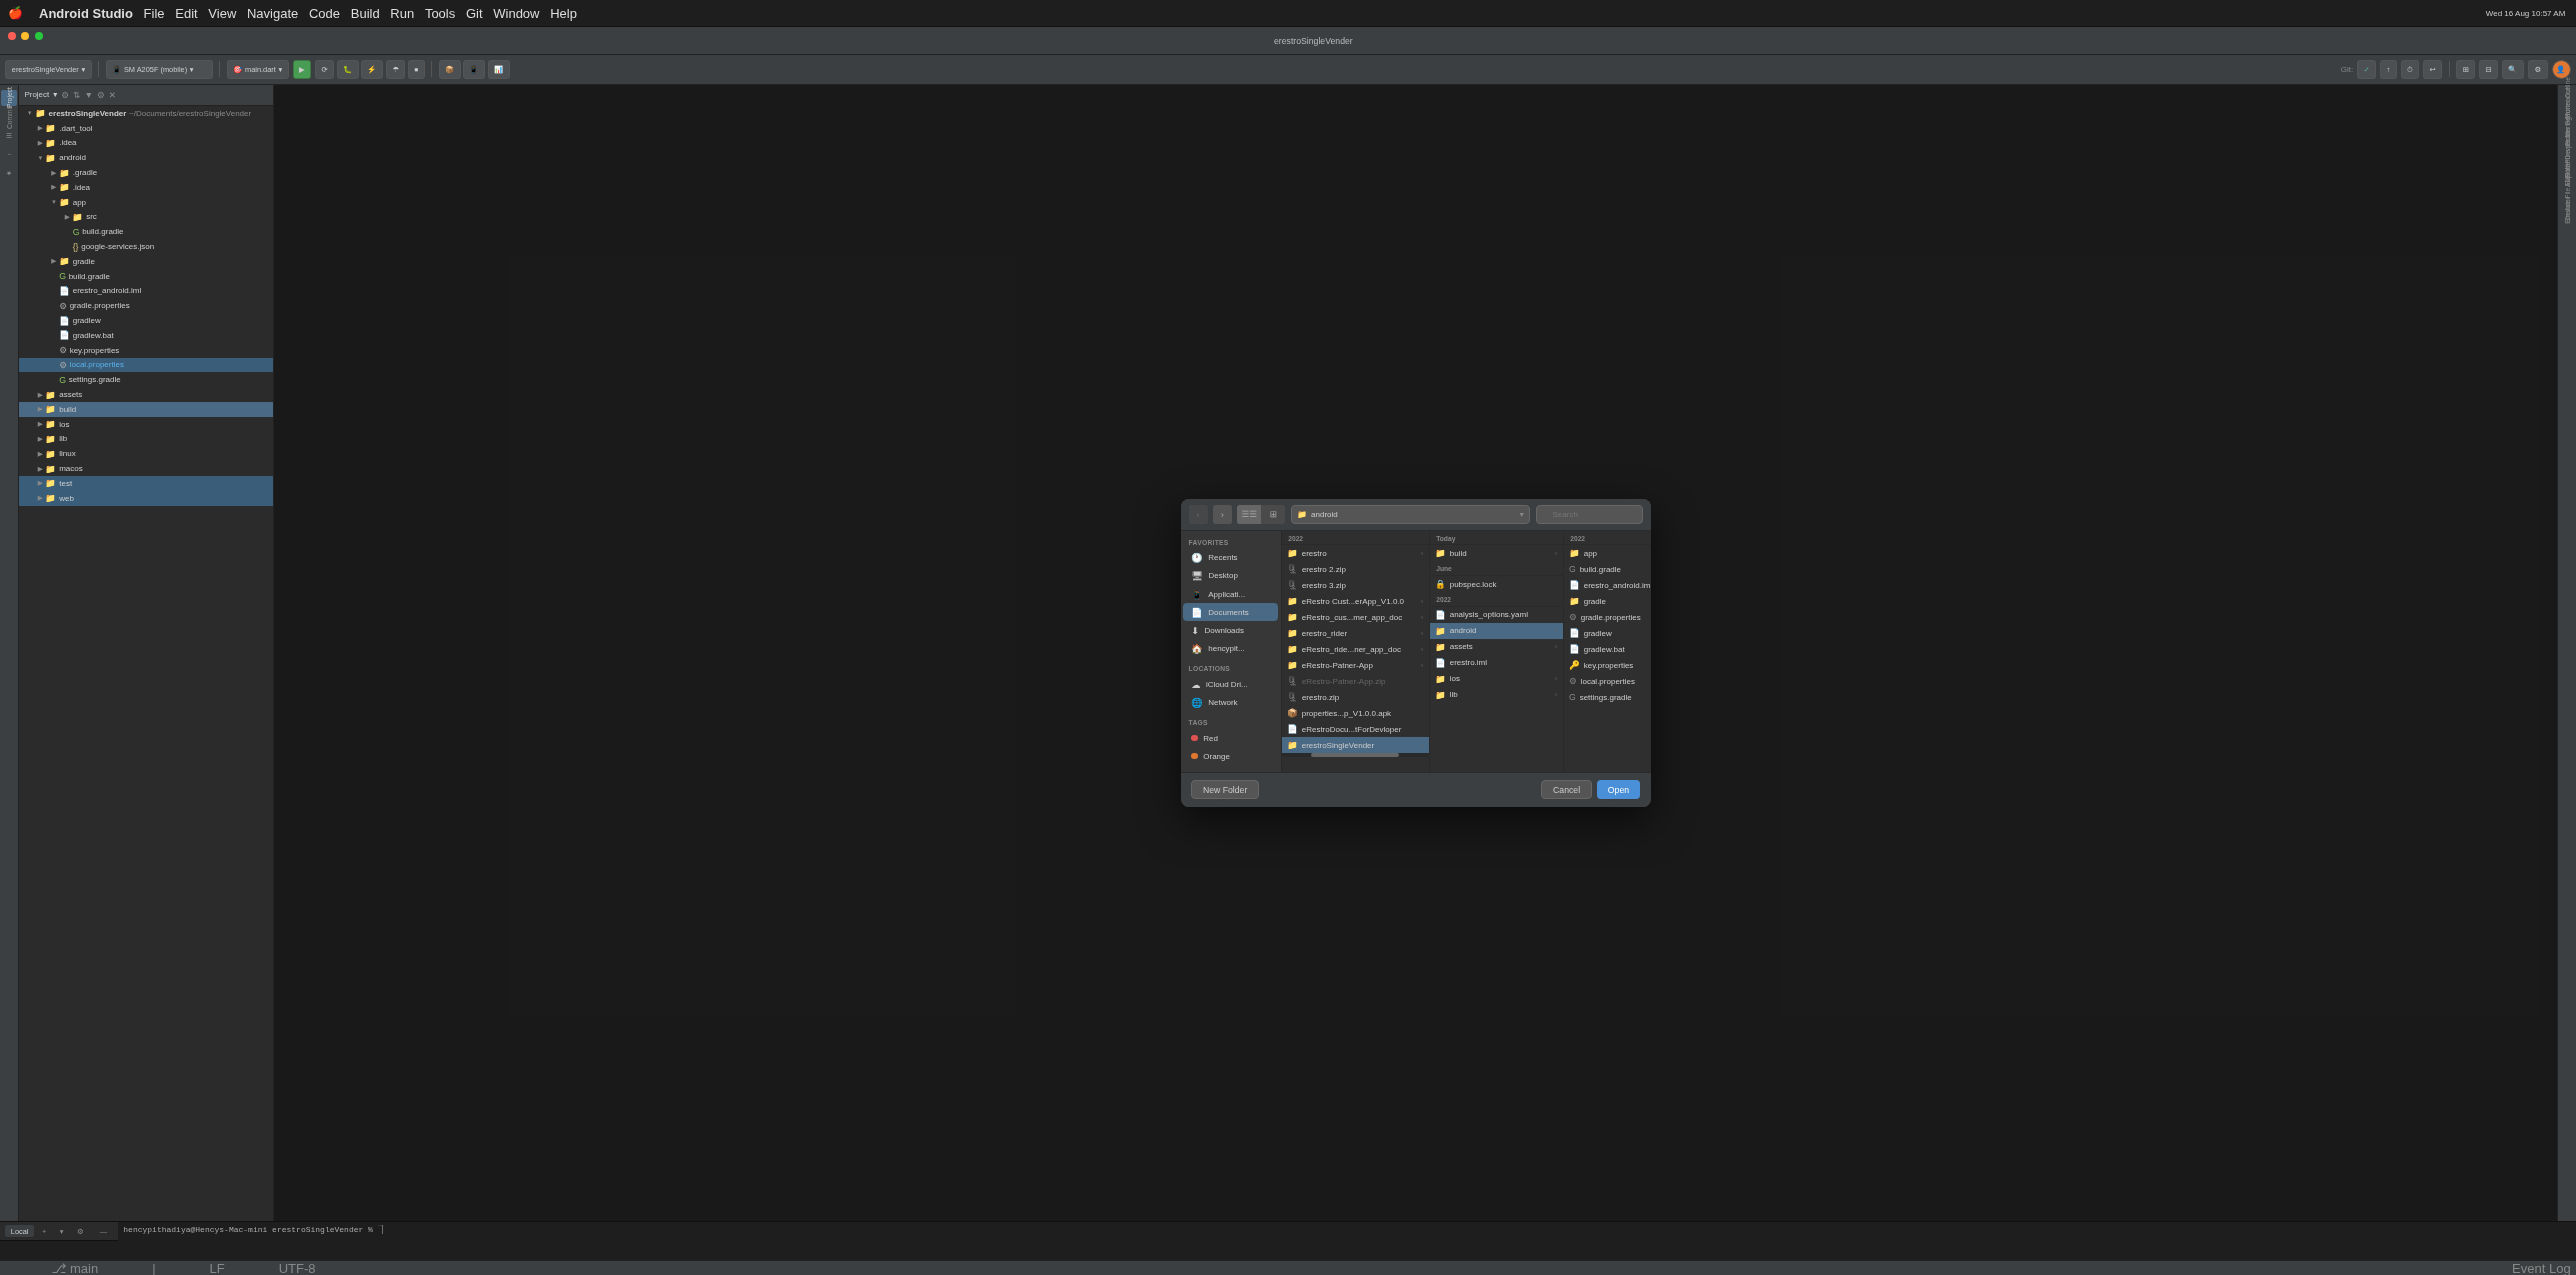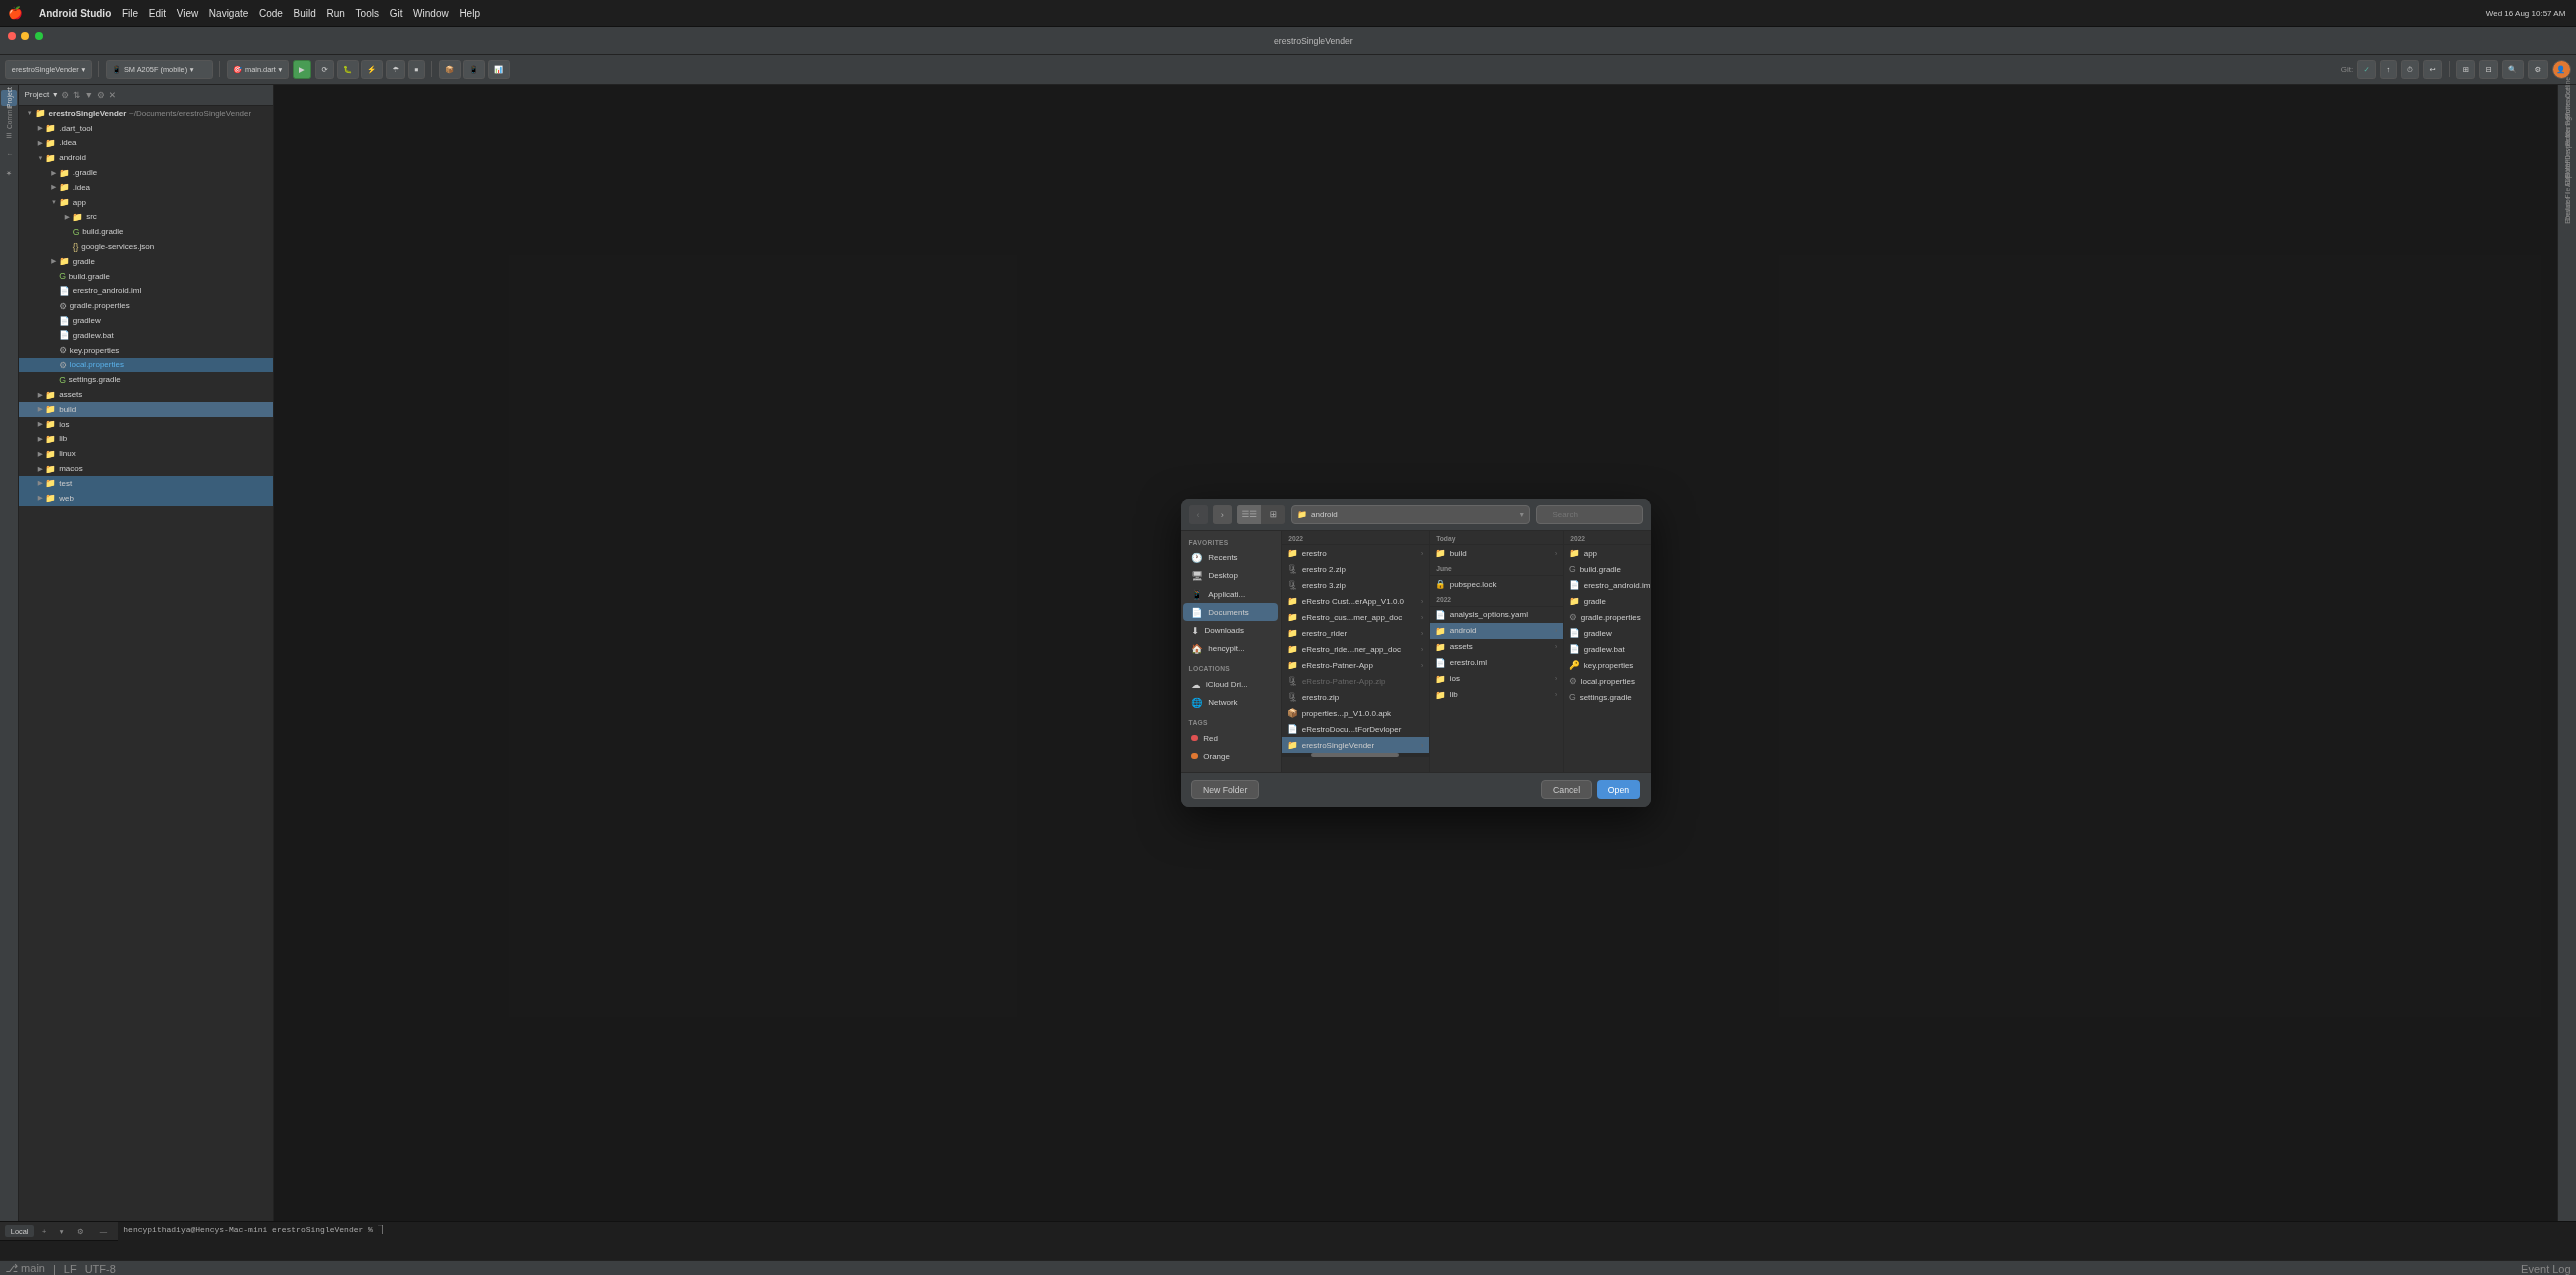--- a/index.html
+++ b/index.html
@@ -24,21 +24,21 @@
       gap: 10.7px;
       border-bottom: 0.7px solid #111;
       position: relative;
     }
     .menubar-apple {
       font-size: 12px;
       margin-right: 5.4px;
     }
     .menubar-item {
       color: #ddd;
-      font-size: 10px;
+      font-size: 13px;
       cursor: pointer;
     }
     .menubar-item.bold { font-weight: 600; }
     .menubar-right {
       position: absolute;
       right: 10.7px;
       display: flex;
       align-items: center;
       gap: 10.7px;
       color: #ccc;
@@ -492,21 +492,22 @@
       align-items: center;
       padding: 0 5.4px;
       gap: 8px;
       position: absolute;
       bottom: 0;
       left: 0;
       right: 0;
     }
     .statusbar-item {
       color: #888;
-      font-size: 11px;
+      font-size: 13px;
+      margin-left: 46px;
     }
   </style>
 </head>
 <body>
 
 <div class="menubar">
   <span class="menubar-apple">🍎</span>
   <span class="menubar-item bold">Android Studio</span>
   <span class="menubar-item">File</span>
   <span class="menubar-item">Edit</span>

